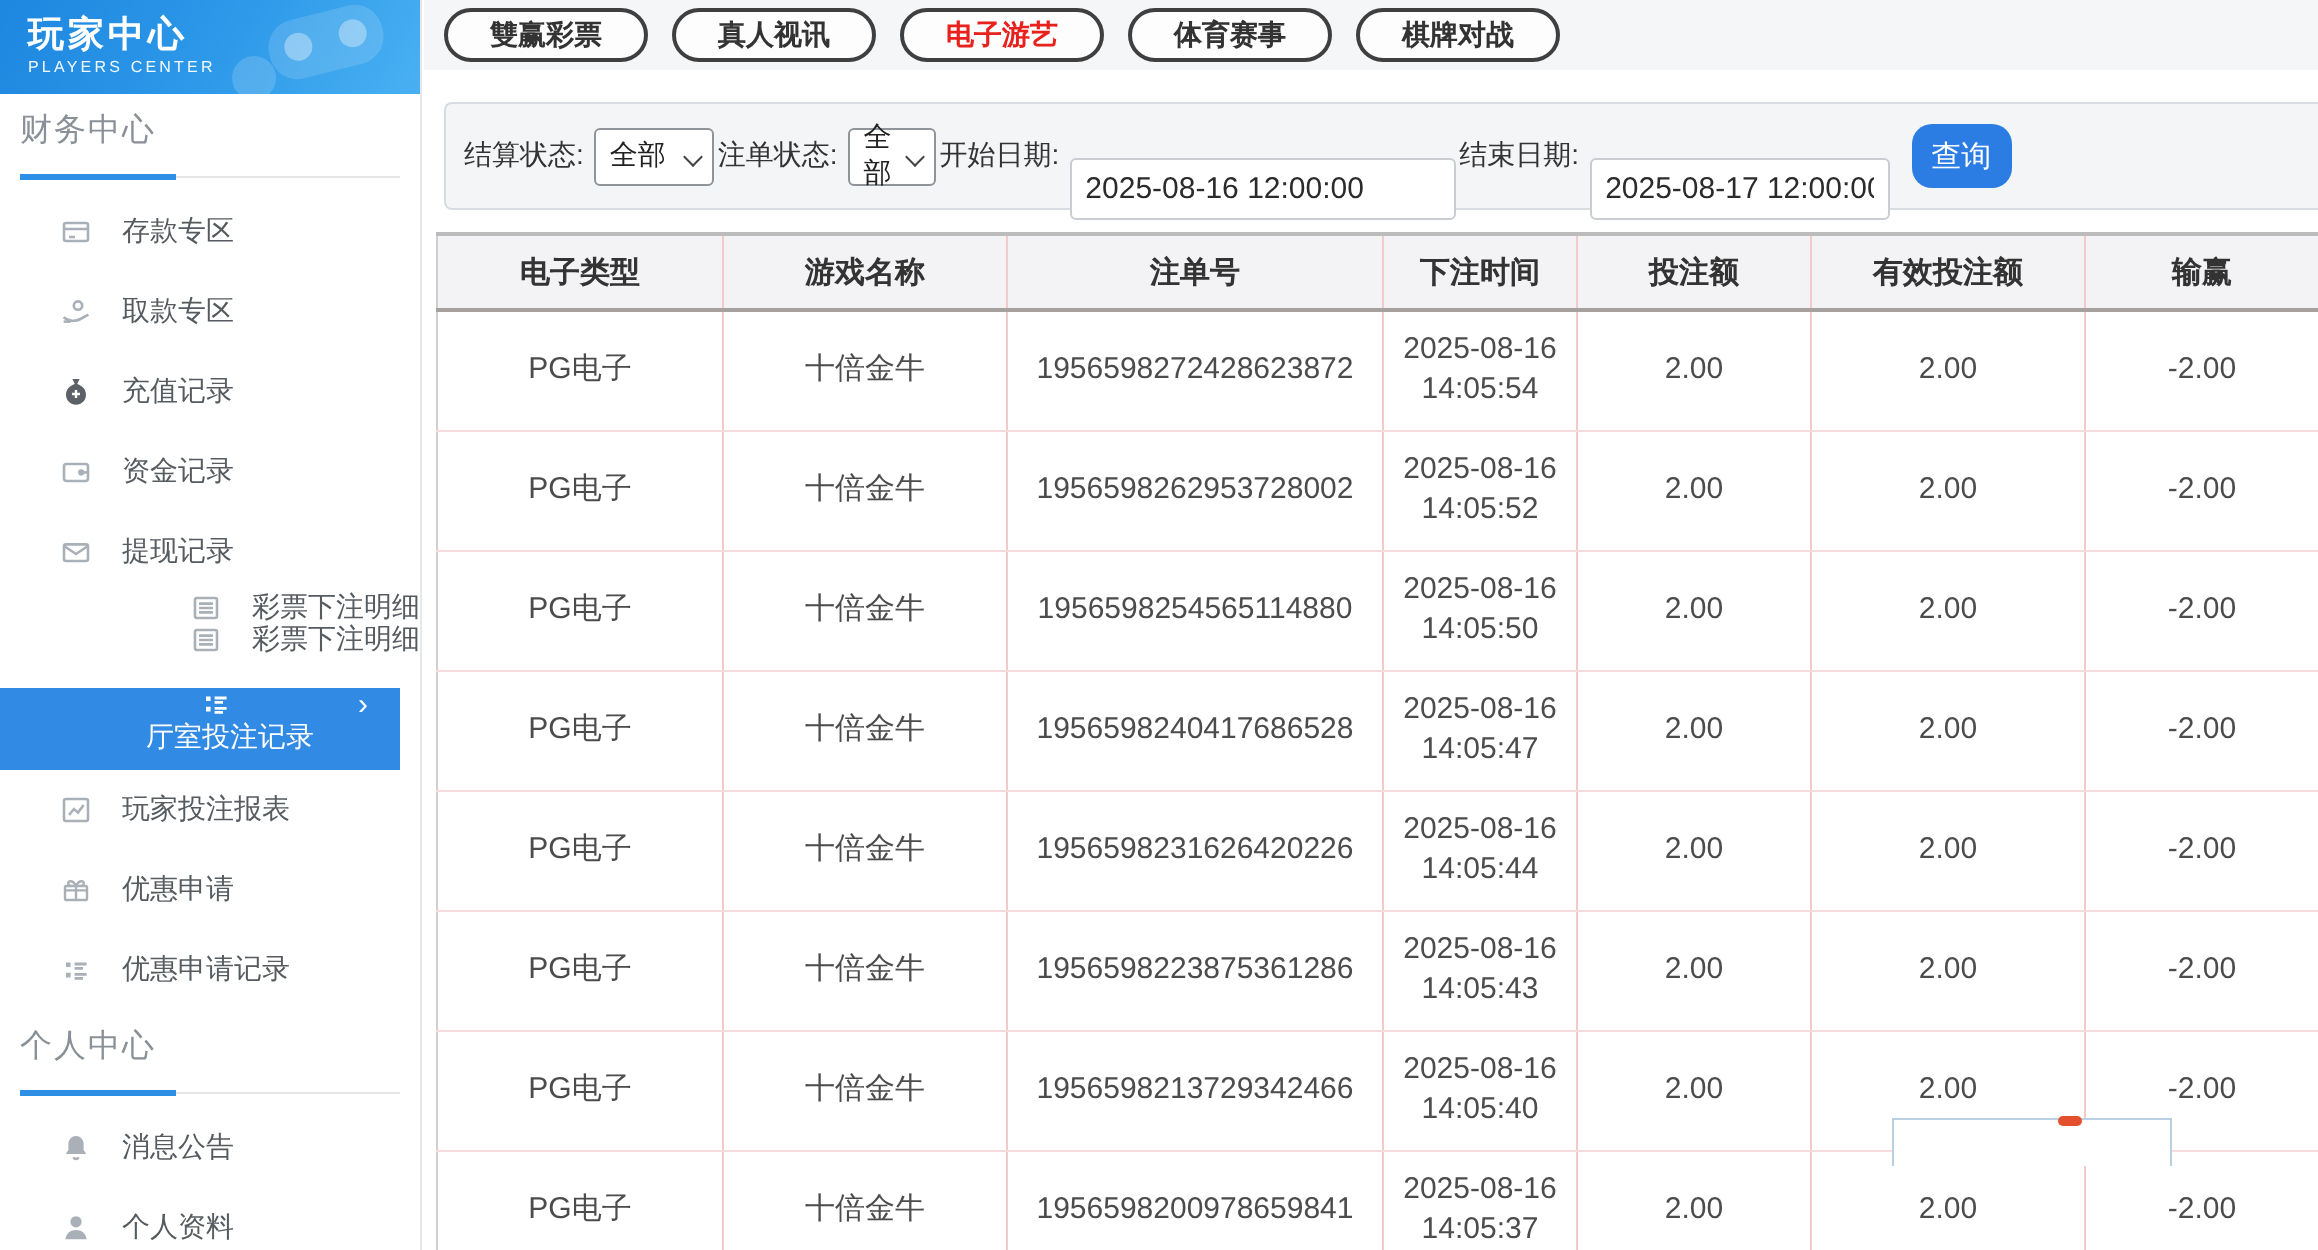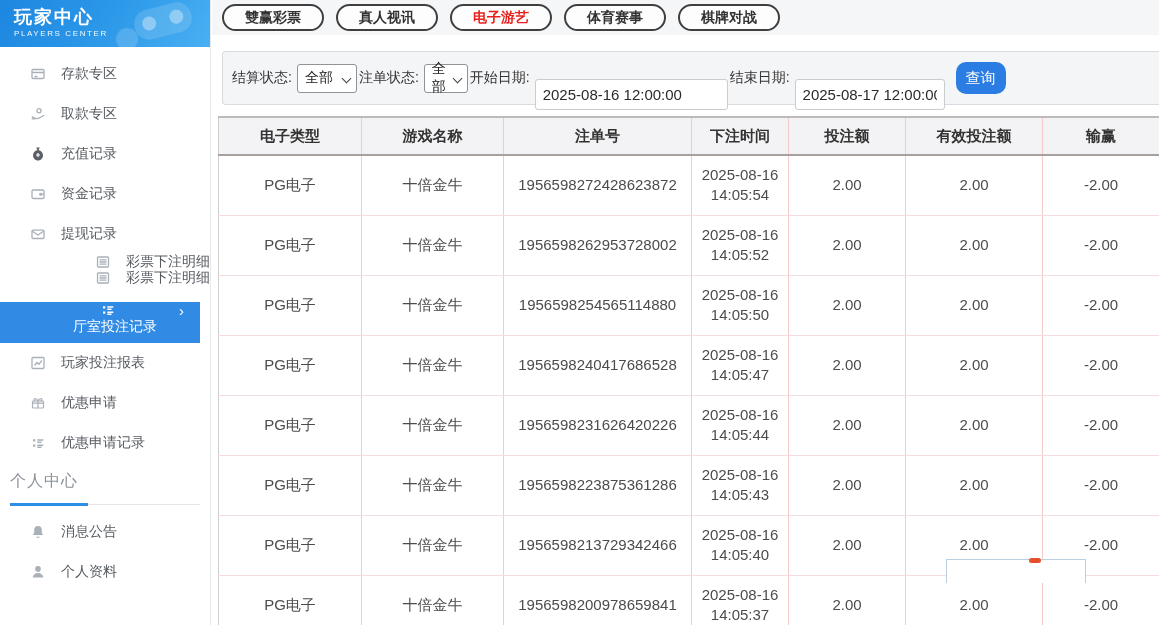--- a/index.html
+++ b/index.html
@@ -84,20 +84,26 @@
 <div class="app">
 
   <aside class="sidebar">
     <div class="side-header">
       <div class="deco-ball"></div>
       <div class="deco-pad"></div>
       <div class="brand-title">玩家中心</div>
       <div class="brand-sub">PLAYERS CENTER</div>
     </div>
 
+    <div class="section">
+      <div class="section-title">财务中心</div>
+      <div class="section-rule">
+          <i></i>
+        </div>
+    </div>
 
     <nav class="menu">
       <div class="menu-item">
         <svg class="mi-icon" viewBox="0 0 16 16" fill="none" stroke="currentColor" stroke-width="1.3">
             <rect x="2" y="3.5" width="12" height="9" rx="1"></rect>
             <path d="M2 6.5h12M4.5 10.5h3"></path>
           </svg>
         <span>存款专区</span>
       </div>
       <div class="menu-item">

